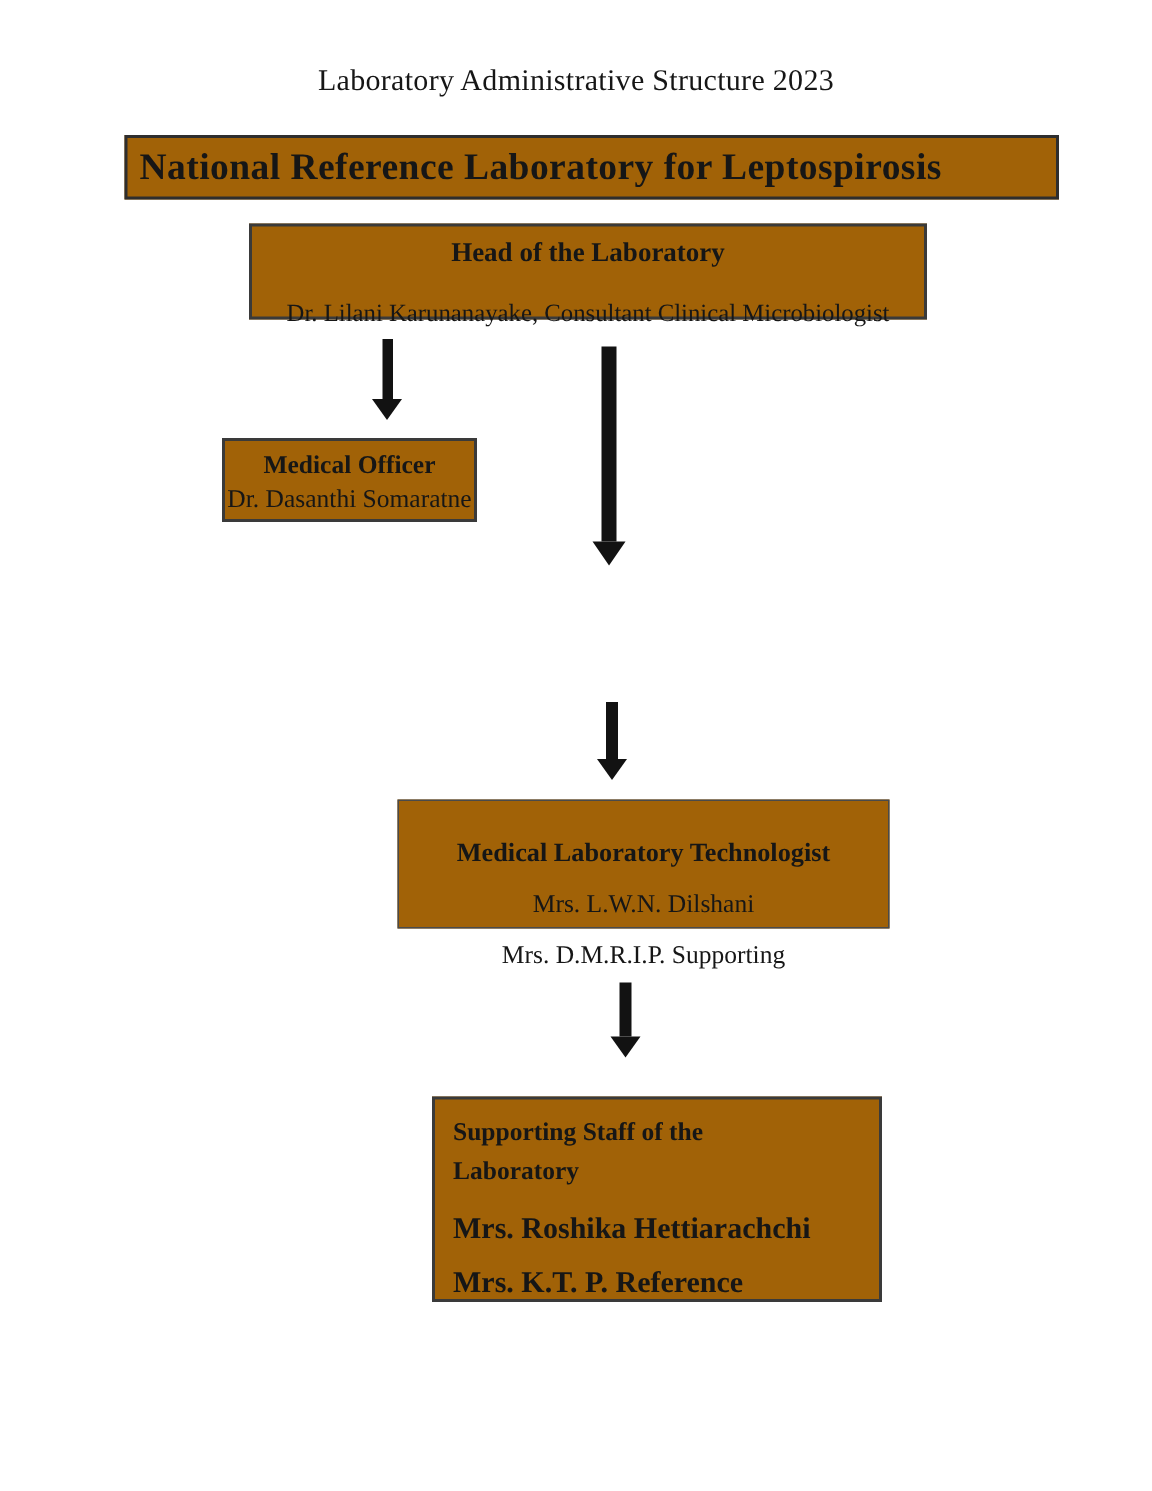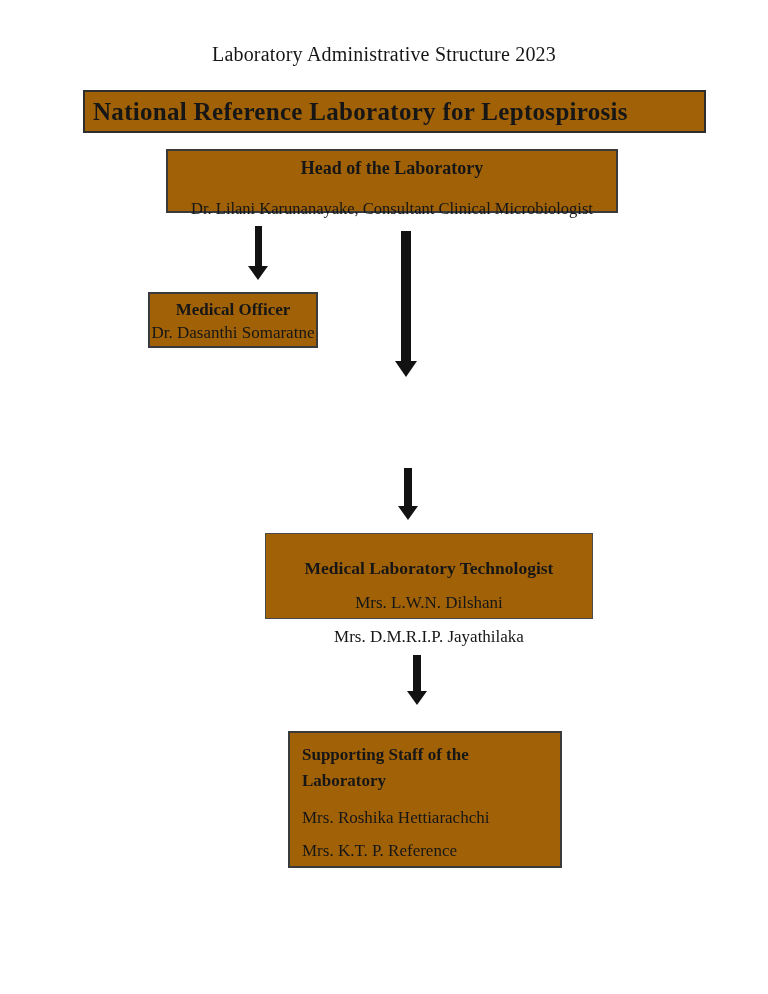--- a/index.html
+++ b/index.html
@@ -82,33 +82,33 @@
     height: 86px;
     border: 1.5px solid #4a4a4a;
     text-align: center;
     padding-top: 24px;
   }
   .mlt-box .box-title { font-size: 17.5px; font-weight: bold; }
   .mlt-box .member { font-size: 17px; margin-top: 14px; }
   .support-box {
     left: 288px;
     top: 731px;
-    width: 274px;
+    width: 300px;
     height: 137px;
     border: 2px solid #3a3a3a;
     text-align: left;
     padding: 9px 12px 0 12px;
   }
   .support-box .box-title {
     font-size: 17px;
     font-weight: bold;
     line-height: 1.55;
     max-width: 200px;
   }
-  .support-box .member { font-size: 17px; margin-top: 13px; }
+  .support-box .member { font-size: 20px; margin-top: 13px; font-weight: bold; }
   .arrow {
     position: absolute;
     display: flex;
     flex-direction: column;
     align-items: center;
   }
   .arrow .shaft { background: #121212; }
   .arrow .head { width: 0; height: 0; }
   .arrow-1 { left: 248px; top: 226px; width: 20px; }
   .arrow-1 .shaft { width: 7px; height: 40px; }
@@ -172,21 +172,21 @@
 
 
   <div class="arrow arrow-3">
     <div class="shaft"></div>
     <div class="head"></div>
   </div>
 
   <div class="box mlt-box">
     <div class="box-title">Medical Laboratory Technologist</div>
     <div class="member">Mrs. L.W.N. Dilshani</div>
-    <div class="member">Mrs. D.M.R.I.P. Jayathilaka</div>
+    <div class="member">Mrs. D.M.R.I.P. Supporting</div>
   </div>
 
   <div class="arrow arrow-4">
     <div class="shaft"></div>
     <div class="head"></div>
   </div>
 
   <div class="box support-box">
     <div class="box-title">Supporting Staff of the Laboratory</div>
     <div class="member">Mrs. Roshika Hettiarachchi</div>

